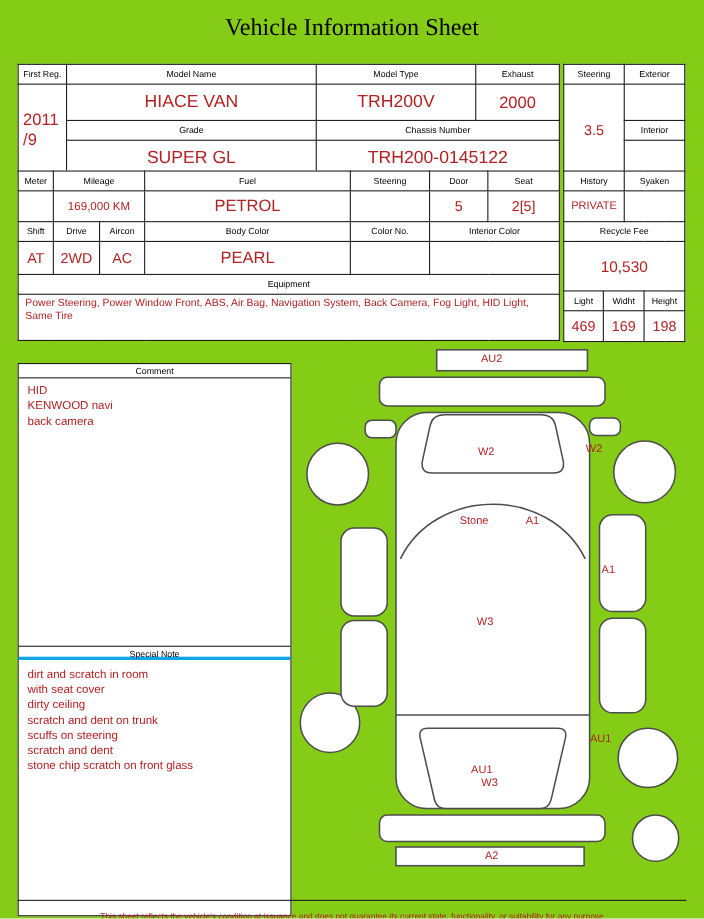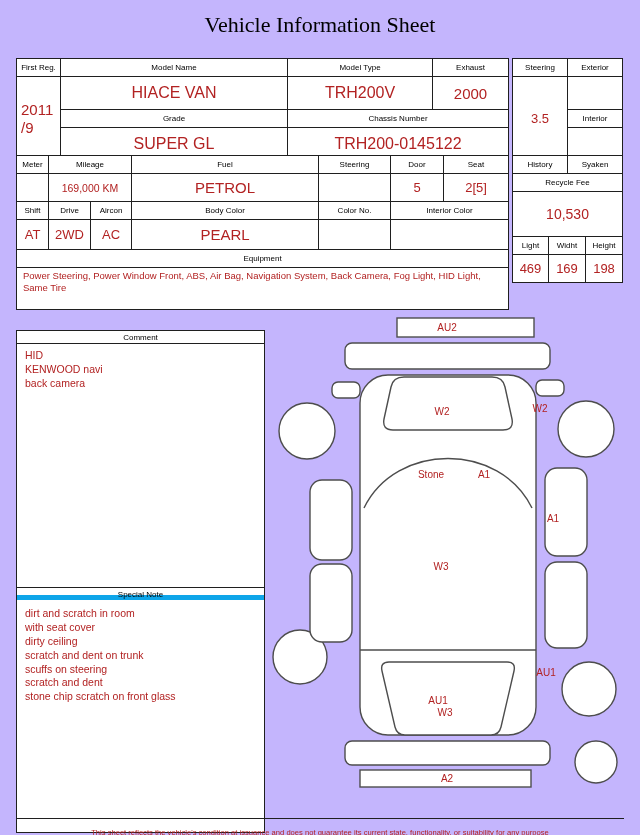--- a/index.html
+++ b/index.html
@@ -1,18 +1,18 @@
 <!DOCTYPE html>
 <html><head>
 <meta charset="utf-8">
 <style>
   * { margin:0; padding:0; box-sizing:border-box; }
   html,body { background:#ffffff; }
   #sheet {
-    position:relative; width:640px; height:835px; background:#c4b5fd;
+    position:relative; width:640px; height:835px; background:#84cc16;
     font-family:"Liberation Sans", sans-serif; overflow:hidden;
   }
   .abs { position:absolute; }
   #title {
     position:absolute; top:12px; left:0; width:640px; text-align:center;
     font-family:"Liberation Serif", serif; font-size:22px; color:#000;
   }
   table.tb { position:absolute; border-collapse:collapse; table-layout:fixed; background:#fff; }
   .tb td {
     border:1px solid #1f1f1f; text-align:center; vertical-align:middle;
@@ -162,20 +162,24 @@
         <col style="width:19px">
       <col style="width:18px">
         <col style="width:18px">
         <col style="width:19px">
     </colgroup>
     <tbody>
         <tr style="height:13px">
       <td class="hd" colspan="3">History</td>
       <td class="hd" colspan="3">Syaken</td>
     </tr>
+    <tr style="height:28px">
+      <td class="vl fs10" colspan="3">PRIVATE</td>
+      <td class="vl" colspan="3"></td>
+    </tr>
     <tr style="height:13px">
       <td class="hd" colspan="6">Recycle Fee</td>
     </tr>
     <tr style="height:45px">
       <td class="vl fs14" colspan="6">10,530</td>
     </tr>
     <tr style="height:13px">
       <td class="hd" colspan="2">Light</td>
       <td class="hd" colspan="2">Widht</td>
       <td class="hd" colspan="2">Height</td>
@@ -188,21 +192,21 @@
   </tbody>
     </table>
 
   <div class="box" style="left:16px; top:330px; width:249px; height:503px;">
     <div class="boxhdr" style="border-bottom:1px solid #1f1f1f;">Comment</div>
     <div class="boxbody">
       <div class="note-line">HID</div>
       <div class="note-line">KENWOOD navi</div>
       <div class="note-line">back camera</div>
     </div>
-    <div class="boxhdr abs" style="top:256px; left:0; right:0; border-top:1px solid #1f1f1f; border-bottom:5px solid #0ea5e9;">Special Note</div>
+    <div class="boxhdr abs" style="top:256px; left:0; right:0; border-top:1px solid #1f1f1f; border-bottom:3px solid #0ea5e9;">Special Note</div>
     <div class="boxbody abs" style="top:271px; left:0; right:0;">
       <div class="note-line">dirt and scratch in room</div>
       <div class="note-line">with seat cover</div>
       <div class="note-line">dirty ceiling</div>
       <div class="note-line">scratch and dent on trunk</div>
       <div class="note-line">scuffs on steering</div>
       <div class="note-line">scratch and dent</div>
       <div class="note-line">stone chip scratch on front glass</div>
     </div>
   </div>

